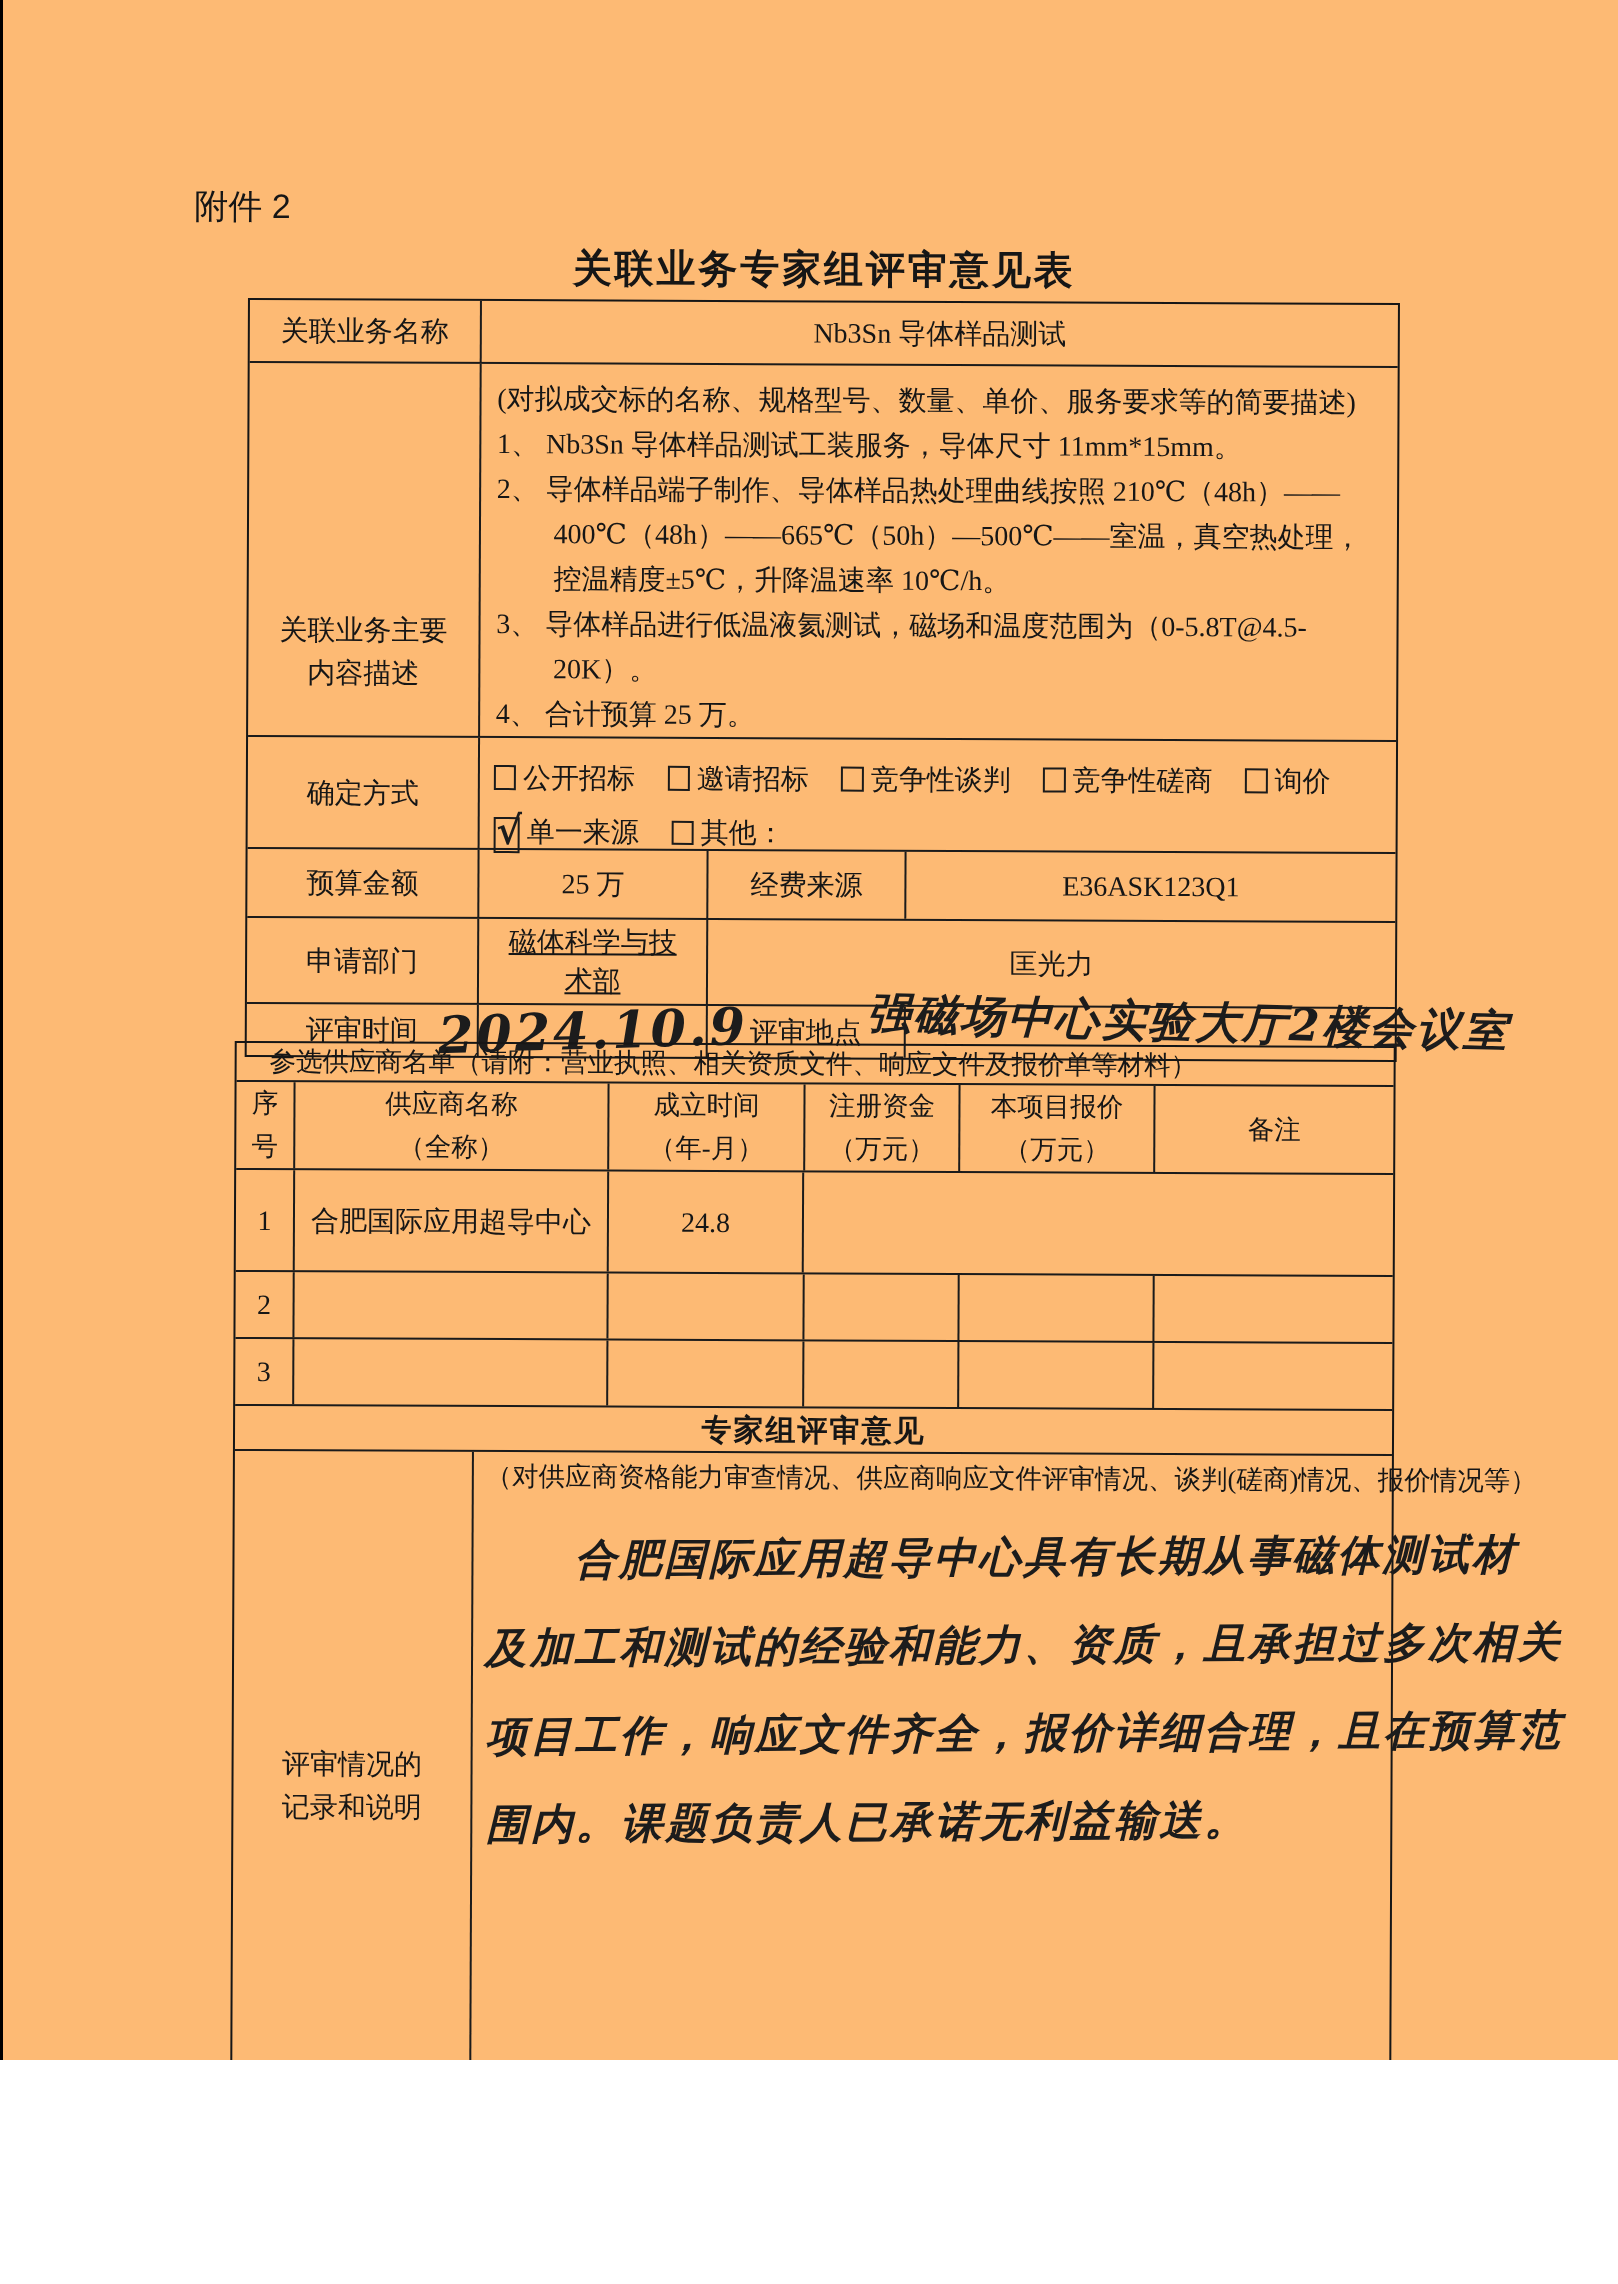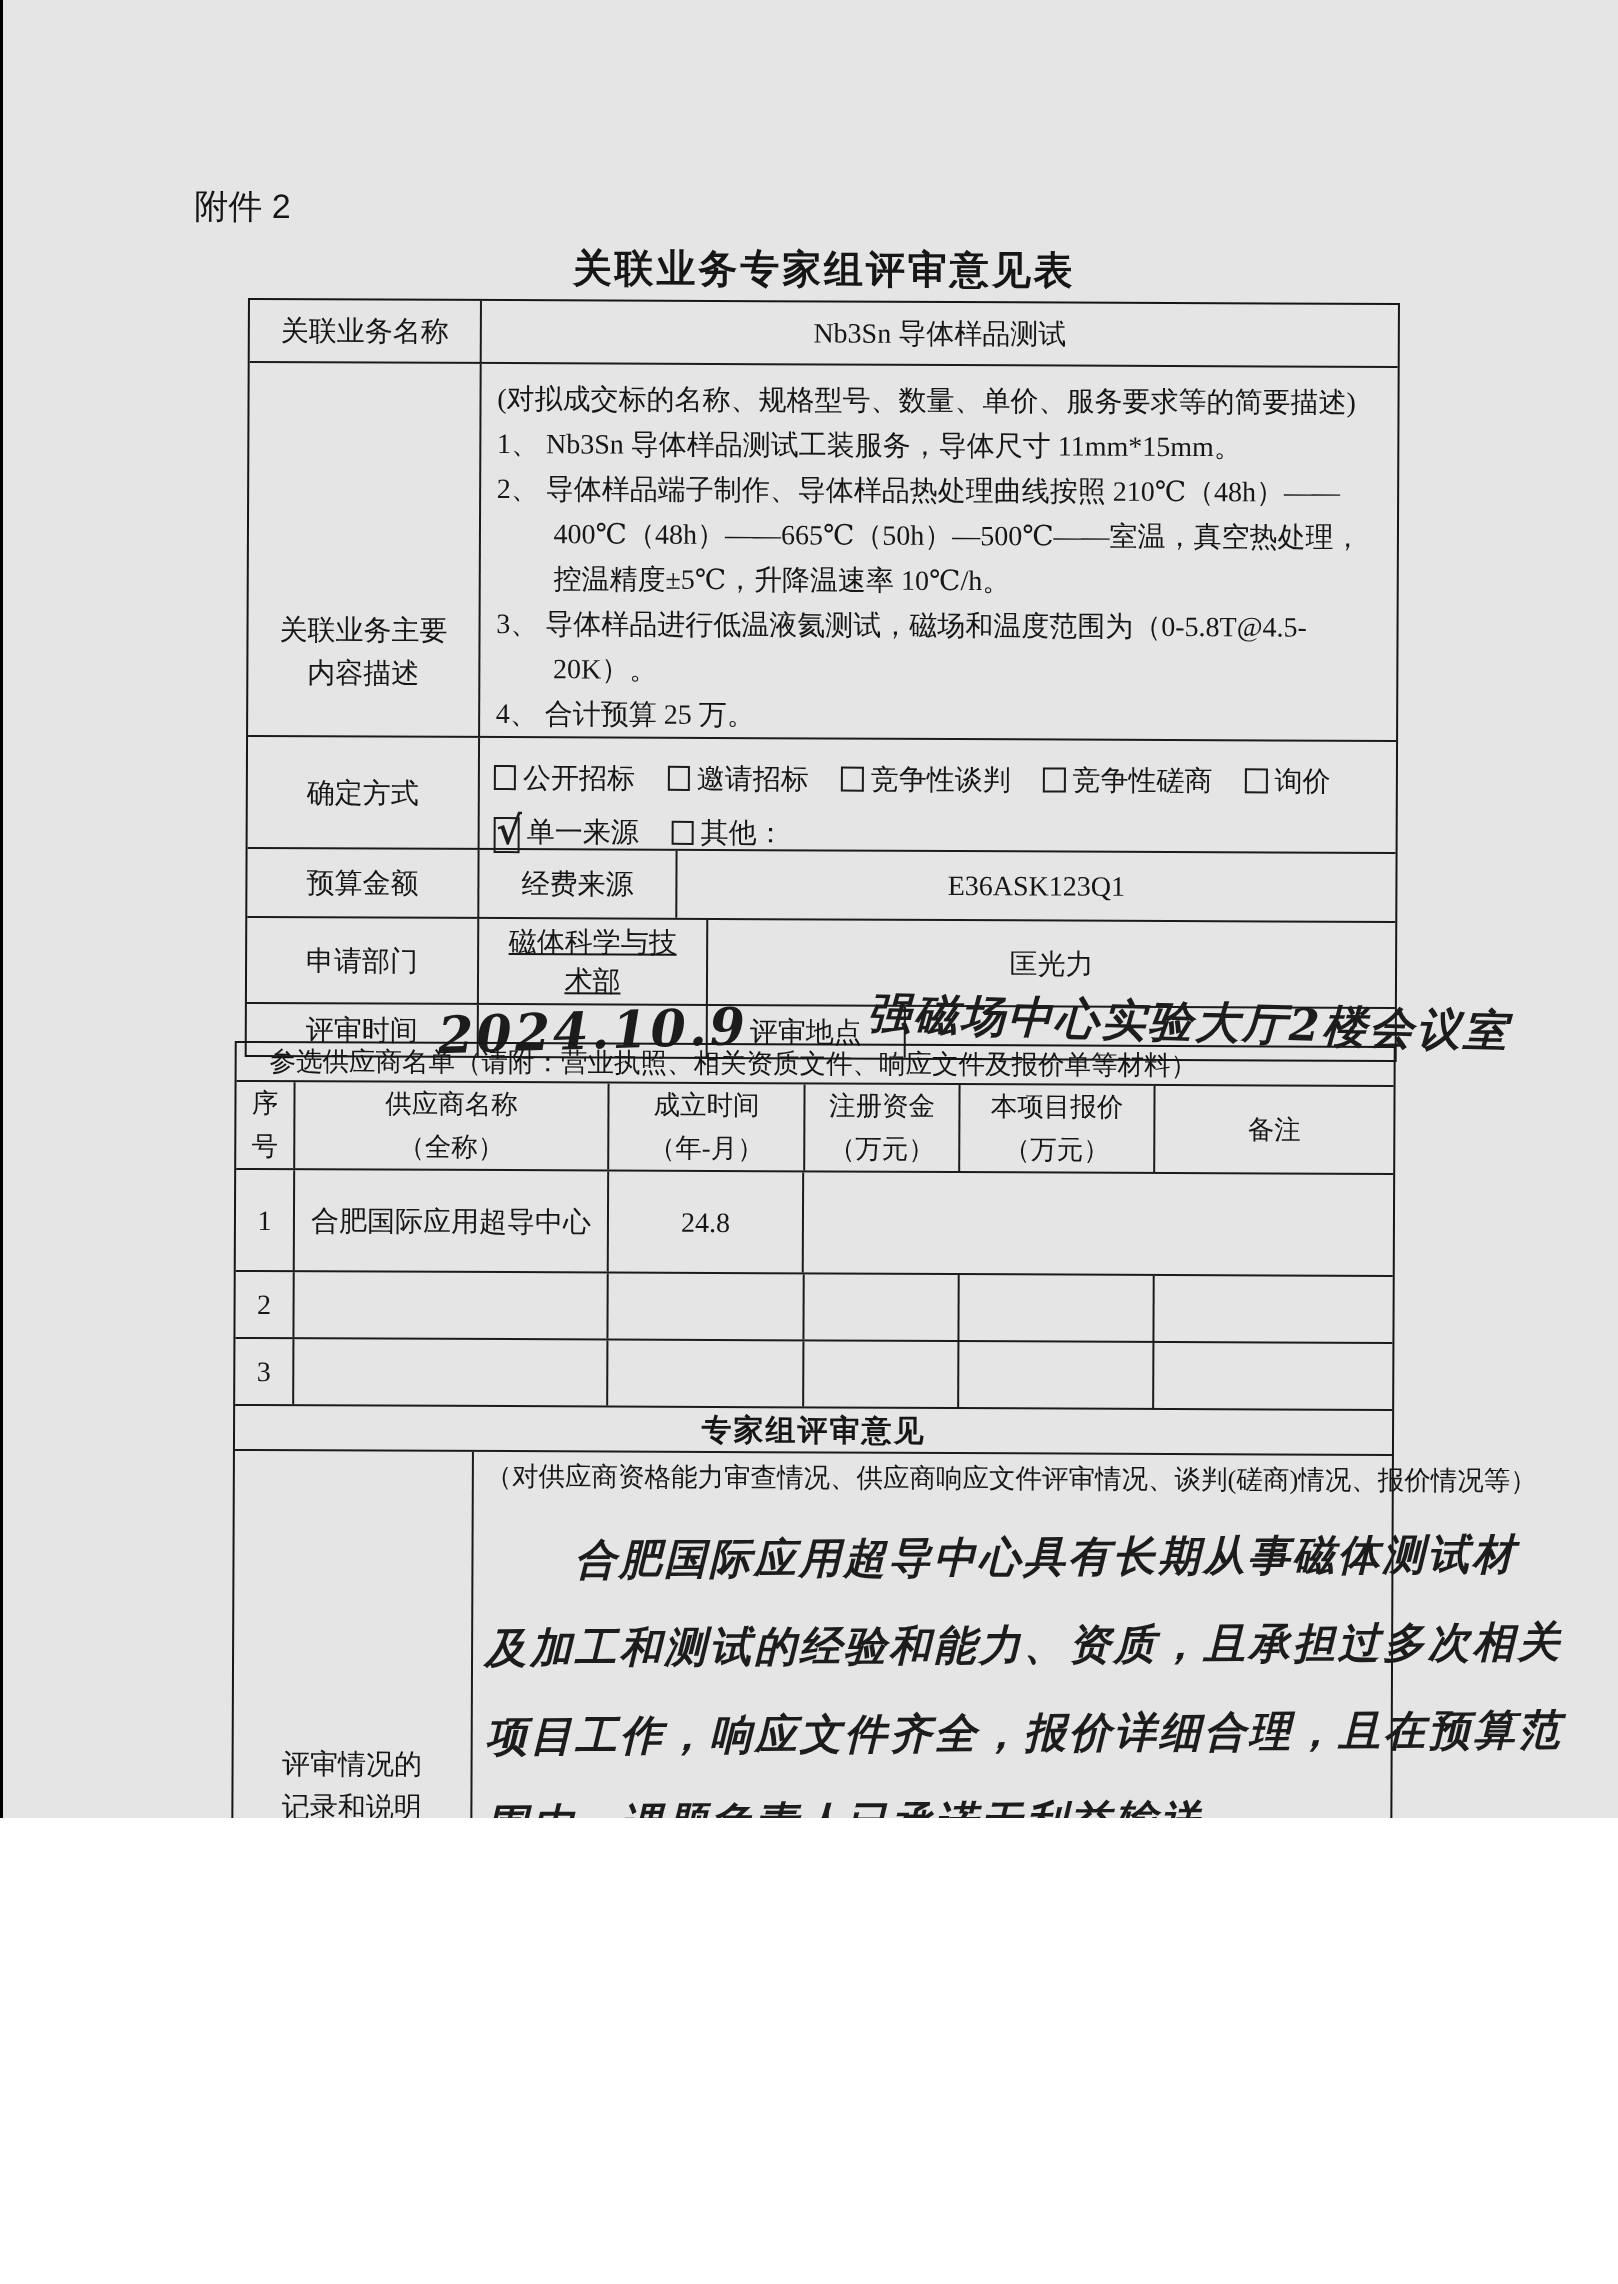--- a/index.html
+++ b/index.html
@@ -1,16 +1,16 @@
 <!DOCTYPE html>
 <html><head>
 <meta charset="utf-8">
 <style>
   html,body{margin:0;padding:0;background:#ffffff;}
-  .page{position:relative;width:1618px;height:1818px;background:#e5e5e5;overflow:hidden;
+  .page{position:relative;width:1618px;height:2060px;background:#fdba74;overflow:hidden;
         font-family:"Liberation Serif","DejaVu Serif",serif;color:#161616;}
   .edge-strip{position:absolute;left:0;top:0;width:2.9px;height:100%;background:#000;}
   .sheet{position:absolute;left:0;top:0;width:100%;height:100%;transform:rotate(0.25deg);transform-origin:255px 294px;}
 
   .attachment{position:absolute;left:194px;top:184px;font-size:34px;
               font-family:"Liberation Sans","DejaVu Sans",sans-serif;}
   .doc-title{position:absolute;left:248px;top:240px;width:1152px;text-align:center;
              font-size:39px;font-weight:bold;letter-spacing:2.9px;
              font-family:"Liberation Sans","DejaVu Sans",sans-serif;}
 
@@ -111,20 +111,21 @@
           </div>
           <div class="opt-line" style="margin-top:7.8px;">
             <span class="opt"><span class="box box-checked"><span class="tick hw">√</span></span><span>单一来源</span></span>
             <span class="opt"><span class="box"></span><span>其他：</span></span>
           </div>
         </div>
       </div>
 
       <div class="row" style="height:67px;">
         <div class="cell c1">预算金额</div>
+        <div class="cell c2">25 万</div>
         <div class="cell c3">经费来源</div>
         <div class="cell cgrow">E36ASK123Q1</div>
       </div>
 
       <div class="row" style="height:84px;">
         <div class="cell c1">申请部门</div>
         <div class="cell c2" style="padding:0 27.4px;text-decoration:underline;">磁体科学与技术部</div>
         <div class="cell cgrow">匡光力</div>
       </div>
 

